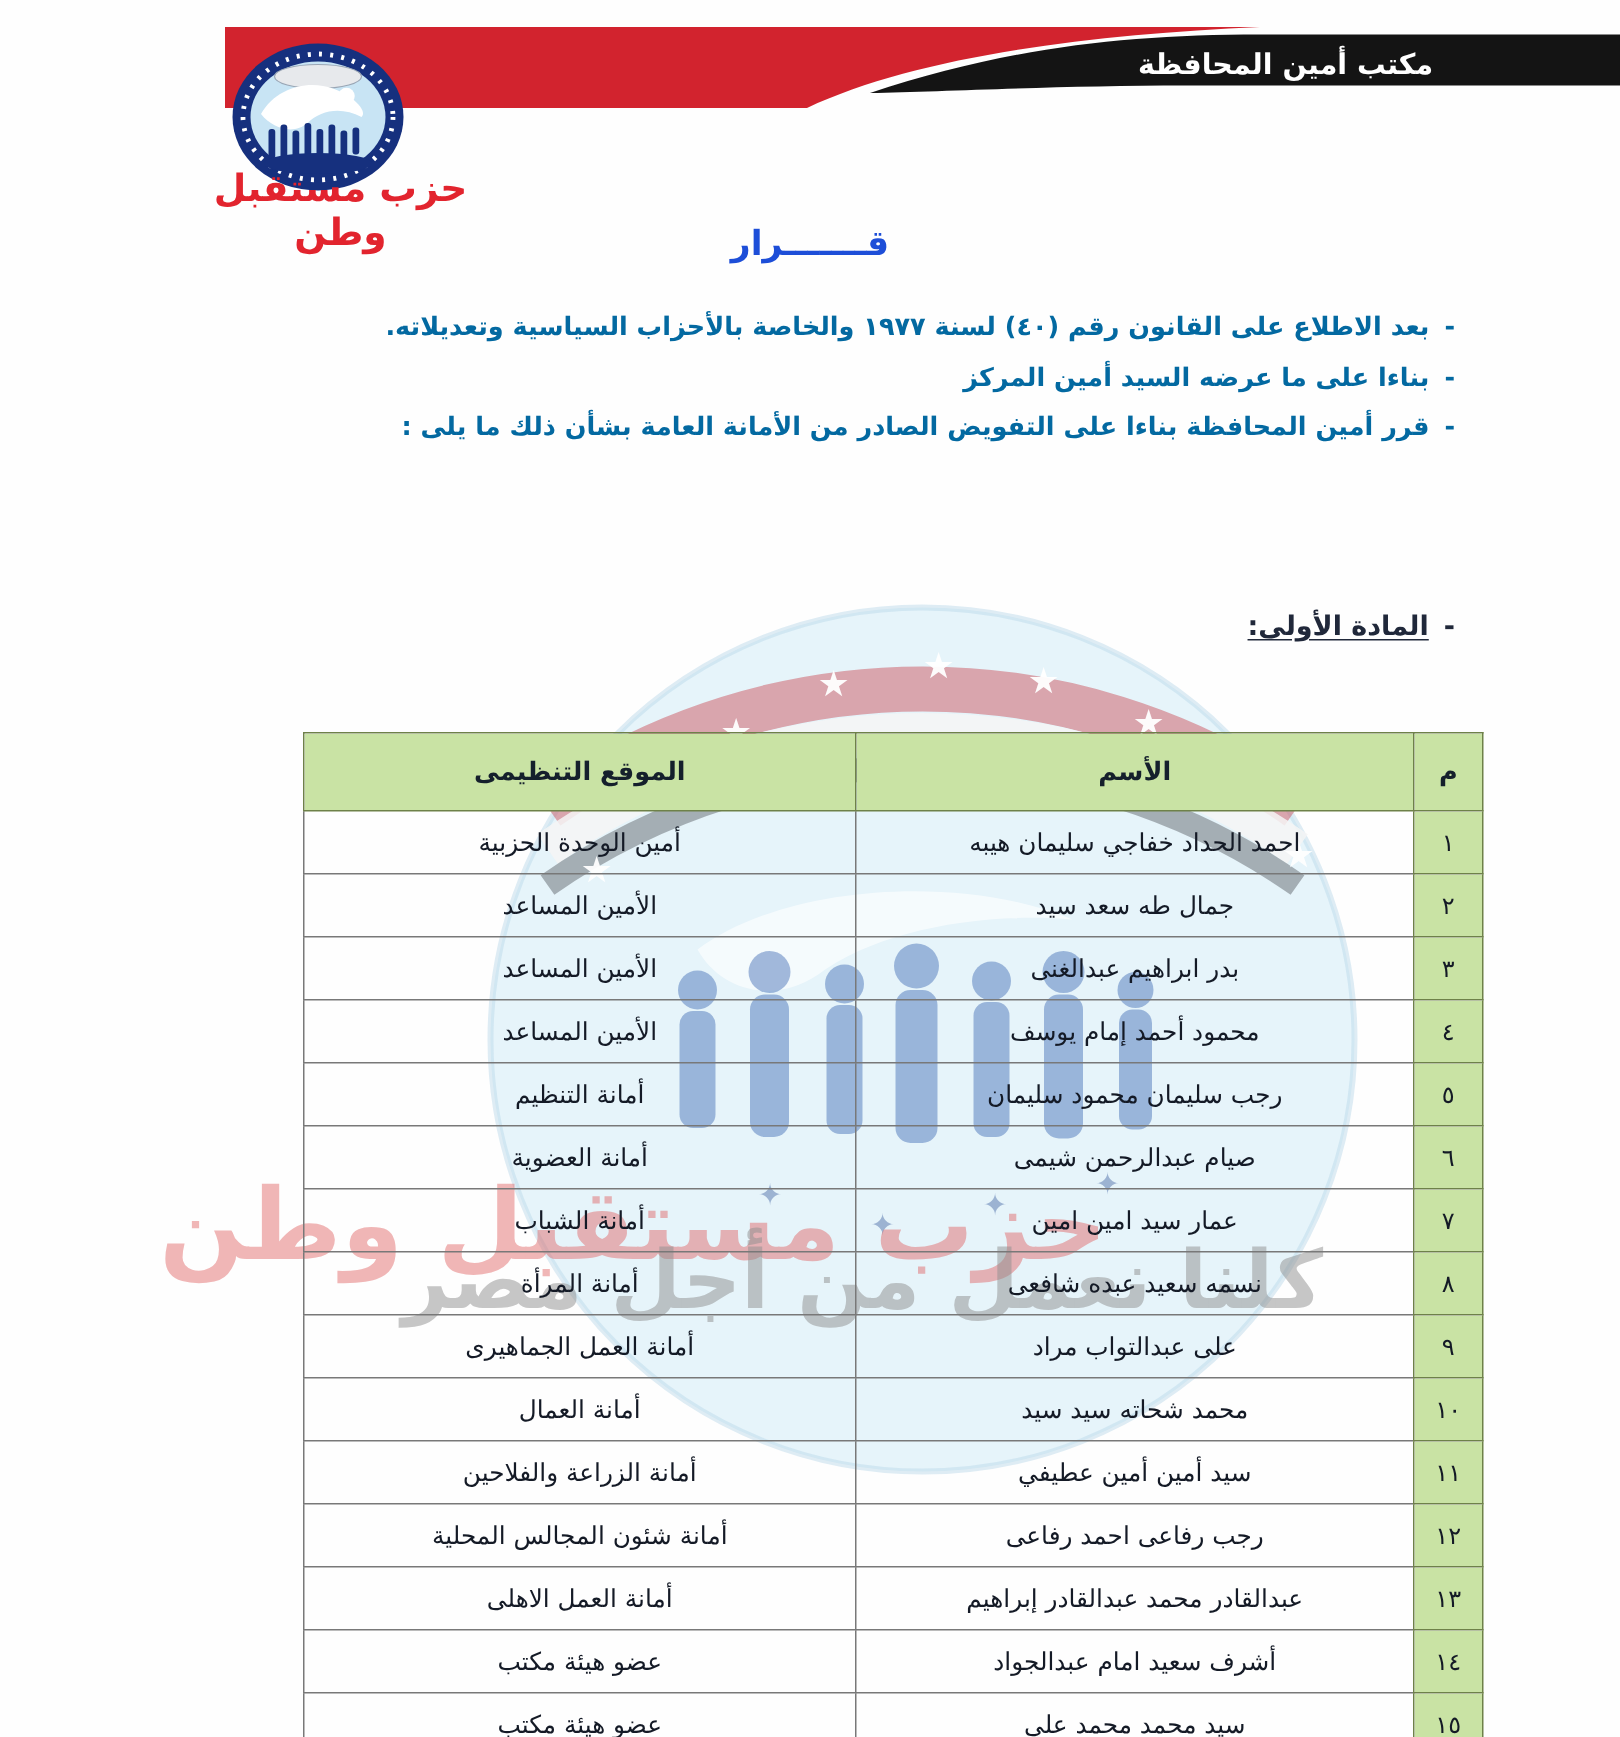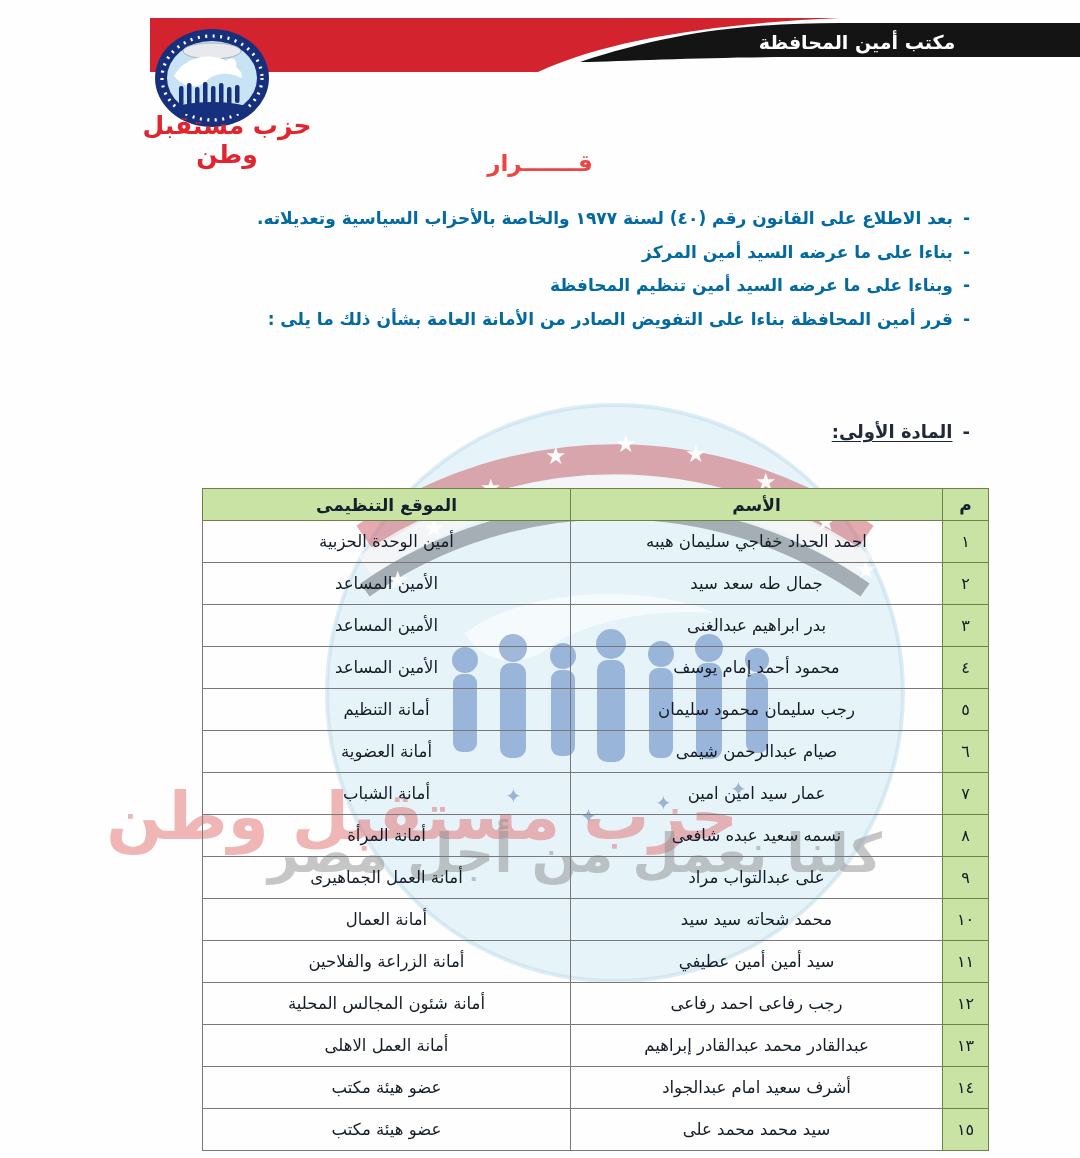--- a/index.html
+++ b/index.html
@@ -14,36 +14,36 @@
   .banner-svg { position:absolute; left:150px; top:16px; width:930px; height:62px; }
   .logo-svg { position:absolute; left:152px; top:26px; width:120px; height:108px; }
   .party-name {
     position:absolute; left:118px; top:111px; width:218px;
     text-align:center; font-size:25px; font-weight:bold; color:#e2242e;
     direction:rtl; letter-spacing:0;
   }
   
   .doc-title {
     position:absolute; top:150px; left:0; width:1080px;
-    text-align:center; font-size:23px; font-weight:bold; color:#ef4444;
+    text-align:center; font-size:23px; font-weight:bold; color:#1d4ed8;
     direction:rtl;
   }
   
   .preamble {
     position:absolute; top:202px; right:110px; width:780px;
     direction:rtl; list-style:none;
   }
   .preamble li {
     font-size:17px; font-weight:bold; color:#0369a1;
     line-height:33.5px; text-align:right;
   }
   .preamble li::before { content:"-"; margin-left:10px; }
   
   .article-head {
-    position:absolute; top:421px; right:110px;
+    position:absolute; top:407px; right:110px;
     direction:rtl; font-size:18px; font-weight:bold; color:#20283a;
   }
   .article-head .dash::after { content:"-"; margin-left:10px; }
   .article-head .u { text-decoration:underline; text-underline-offset:3px; }
   .article-intro {
     position:absolute; top:452px; right:88px;
     direction:rtl; font-size:18px; font-weight:bold; color:#1c2430;
   }
   
   .watermark { position:absolute; inset:0; pointer-events:none; }
@@ -61,21 +61,21 @@
   
   .table-wrap { position:absolute; left:202px; top:488px; width:786px; }
   table.members {
     width:786px; border-collapse:collapse; table-layout:fixed; direction:rtl;
   }
   table.members th, table.members td {
     border:1.6px solid #787878; text-align:center; vertical-align:middle;
     overflow:hidden;
   }
   table.members thead th {
-    background:#c9e3a4; height:32px; font-size:17px; font-weight:bold;
+    background:#c9e3a4; height:52px; font-size:17px; font-weight:bold;
     color:#15202c; border-color:#6e8149;
   }
   table.members tbody tr { height:42px; }
   table.members td {
     background:transparent; font-weight:normal; font-size:16.5px; color:#141a26;
   }
   table.members td.c-idx {
     background:#c9e3a4; border-color:#6e8149; font-size:16px;
   }
 </style>
@@ -164,21 +164,20 @@
 
   <div class="doc-title">قـــــــرار</div>
 
   <ul class="preamble">
 
       <li>بعد الاطلاع على القانون رقم (٤٠) لسنة ١٩٧٧ والخاصة بالأحزاب السياسية وتعديلاته.</li>
 
 
       <li>بناءا على ما عرضه السيد أمين المركز</li>
 
-      <li>وبناءا على ما عرضه السيد أمين تنظيم المحافظة</li>
 
 
       <li>قرر أمين المحافظة بناءا على التفويض الصادر من الأمانة العامة بشأن ذلك ما يلى :</li>
     </ul>
 
   <div class="article-head">
     <span class="dash"></span><span class="u">المادة الأولى:</span>
   </div>
 
   <div class="table-wrap">

